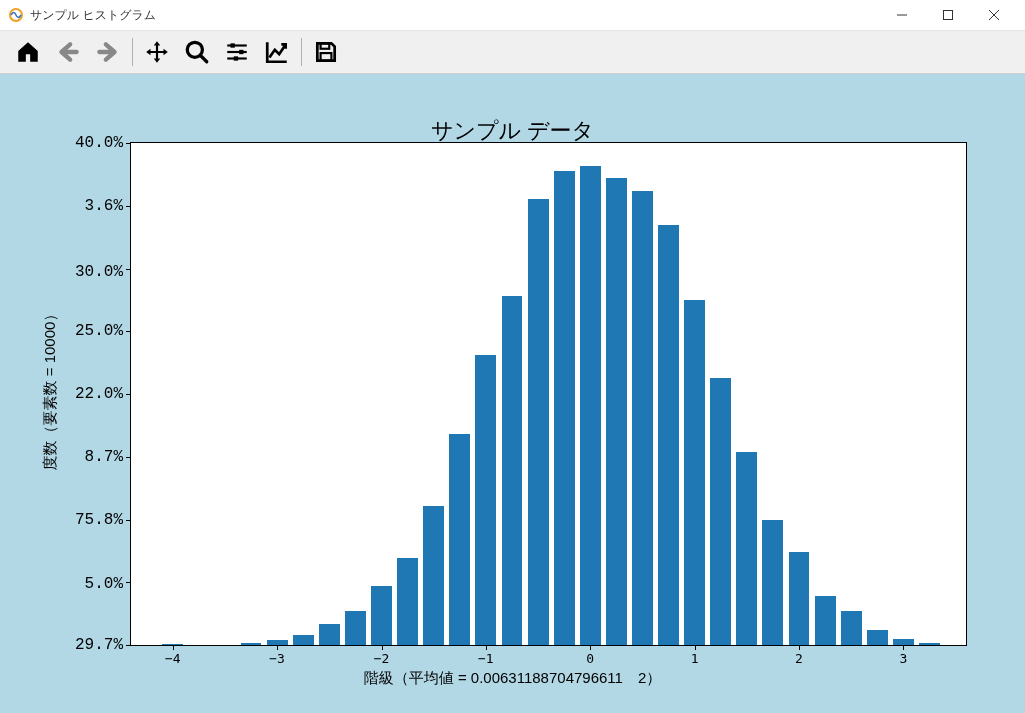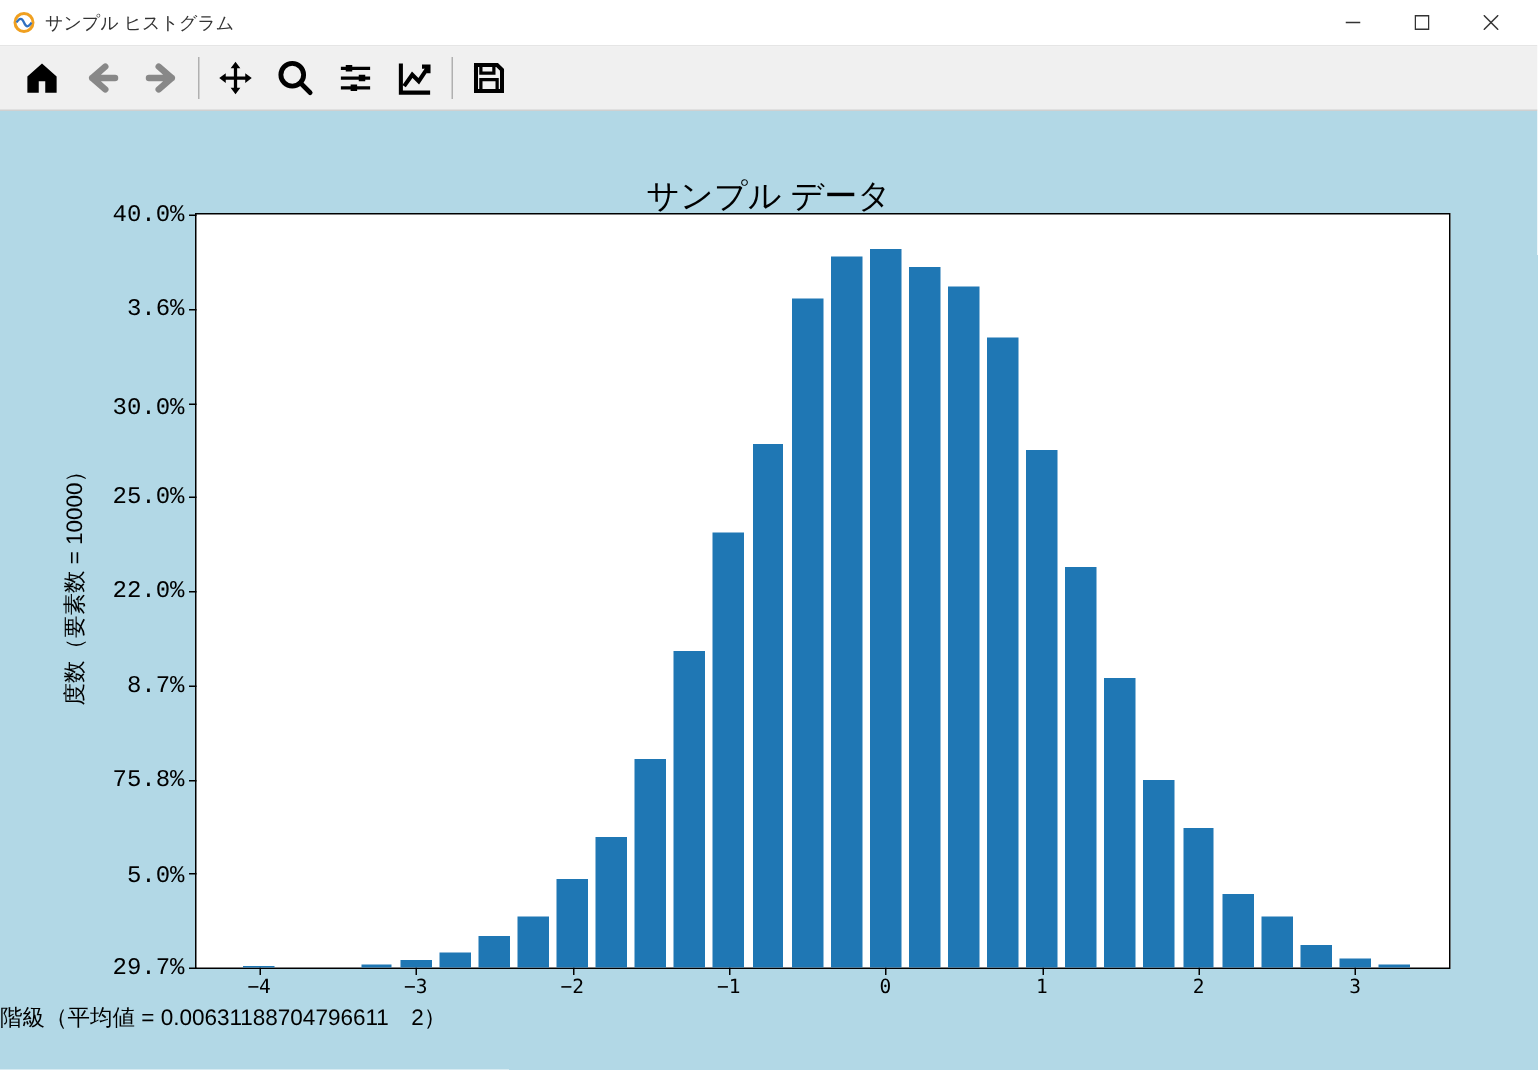--- a/index.html
+++ b/index.html
@@ -90,20 +90,21 @@
     position: absolute;
     transform-origin: center center;
     transform: rotate(-90deg);
     font-size: 15px;
     color: #000;
     white-space: nowrap;
   }
   .xlabel {
     position: absolute;
     width: 100%;
+    text-align: center;
     font-size: 15px;
     color: #000;
   }
   .tick-y {
     position: absolute;
     right: 100%;
     transform: translateY(-50%);
     font-size: 16px;
     color: #000;
     padding-right: 8px;

